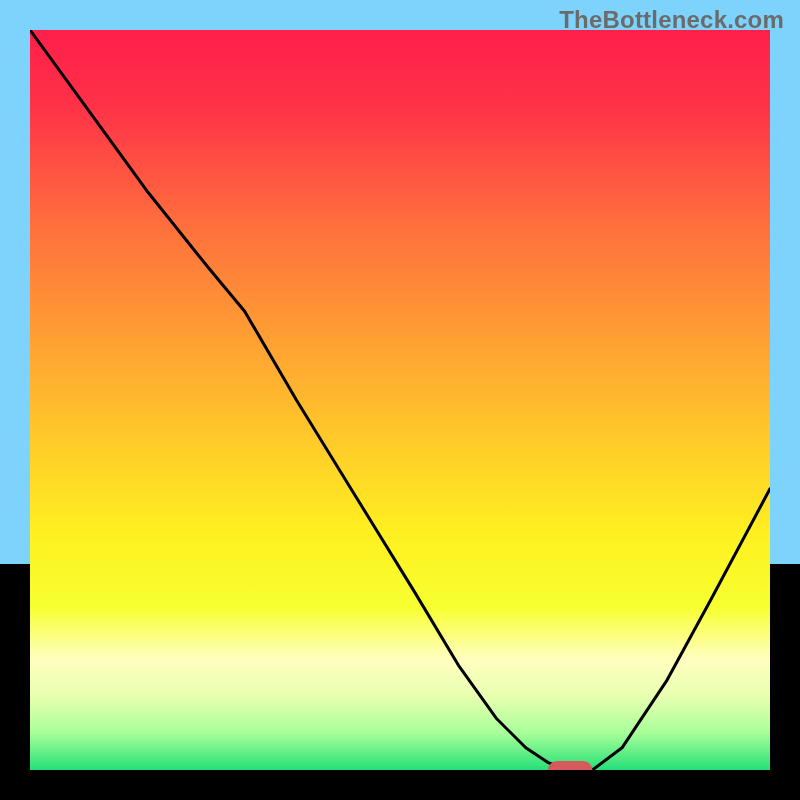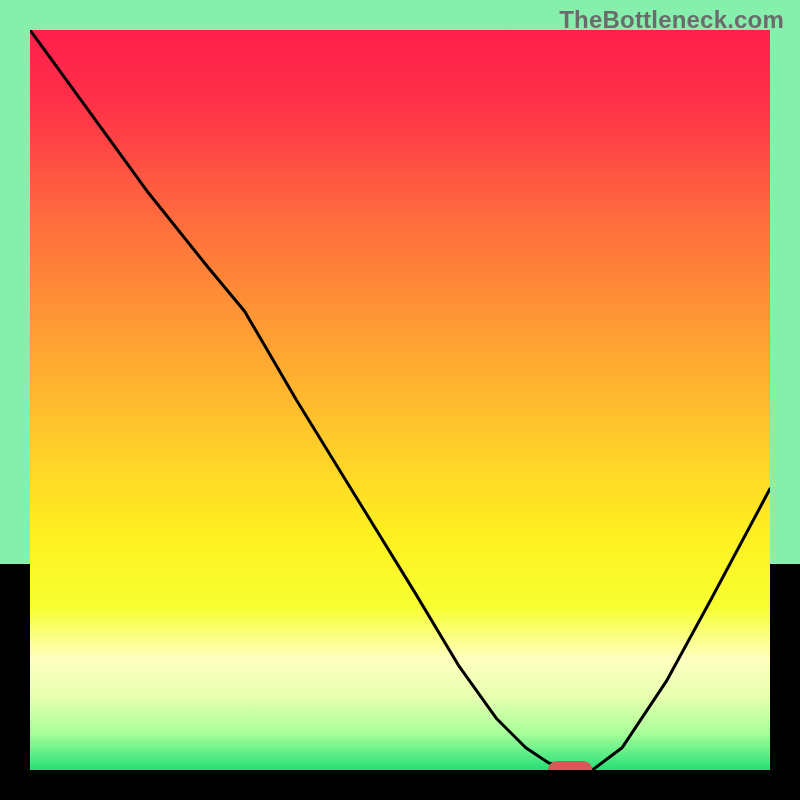--- a/index.html
+++ b/index.html
@@ -7,21 +7,21 @@
     padding: 0;
     width: 800px;
     height: 800px;
     background: #000;
     overflow: hidden;
   }
   .frame {
     position: relative;
     width: 800px;
     height: 564px;
-    background: #86efac;
+    background: #7dd3fc;
   }
   .watermark {
     position: absolute;
     top: 6px;
     right: 16px;
     font-family: Arial, Helvetica, sans-serif;
     font-size: 24px;
     font-weight: 600;
     color: #6b6b6b;
     letter-spacing: 0.2px;

